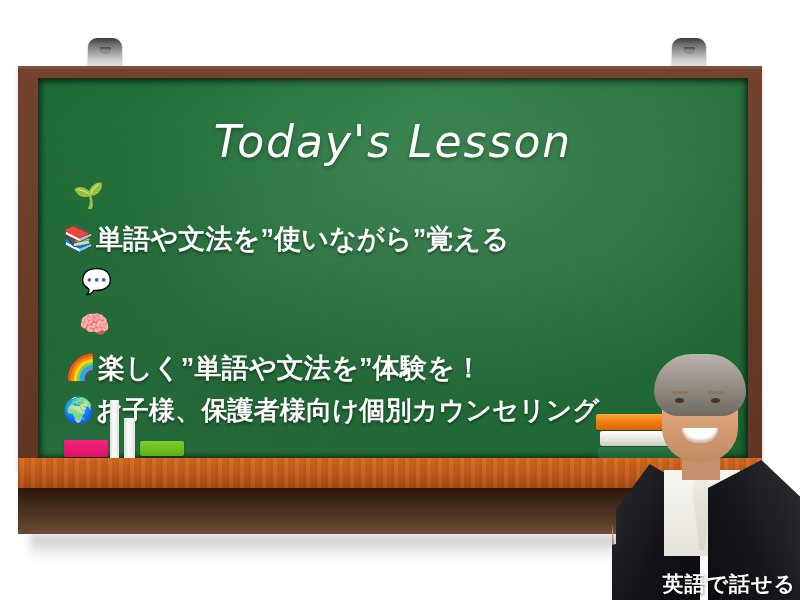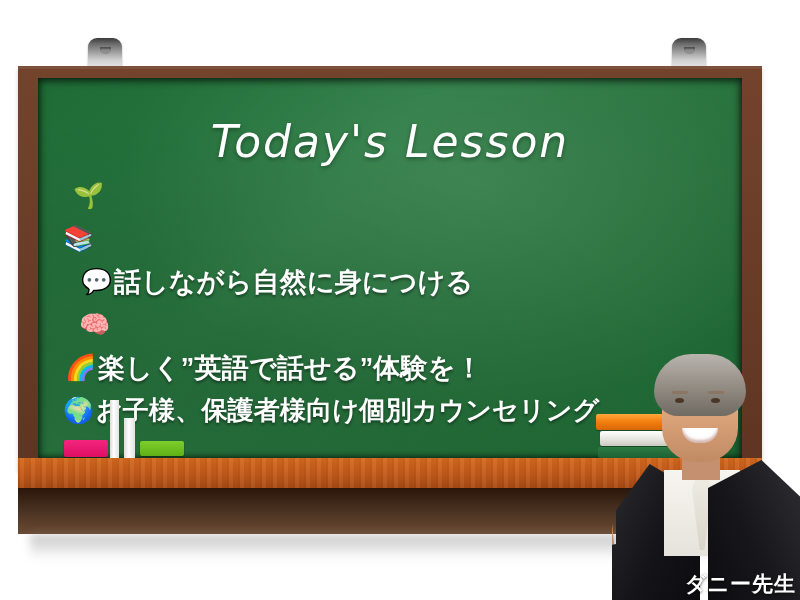--- a/index.html
+++ b/index.html
@@ -68,20 +68,21 @@
     background:
       radial-gradient(ellipse at 62% 28%, rgba(255,255,255,.10) 0%, rgba(255,255,255,0) 58%),
       radial-gradient(ellipse at 18% 82%, rgba(0,0,0,.14) 0%, rgba(0,0,0,0) 62%),
       linear-gradient(135deg, #1f6b36 0%, #2a7a42 38%, #25703a 68%, #1b6230 100%);
     box-shadow:
       inset 0 4px 7px rgba(0,0,0,.45),
       inset 0 -2px 5px rgba(0,0,0,.30),
       inset 4px 0 6px rgba(0,0,0,.25),
       inset -4px 0 6px rgba(0,0,0,.25);
     overflow: hidden;
+    padding-left: 6px;
   }
 
   
   #chalk-ledge {
     position: absolute;
     left: 18px;
     top: 458px;
     width: 744px;
     height: 30px;
     background:
@@ -307,34 +308,34 @@
       <div id="board-title">Today's Lesson</div>
 
       <div id="lesson-list">
 
         <div class="lesson-row" id="lesson-row-0">
           <span class="lesson-icon">🌱</span>
         </div>
 
         <div class="lesson-row" id="lesson-row-1">
           <span class="lesson-icon">📚</span>
+          <span class="lesson-text">単語や文法を”使いながら”覚える</span>
         </div>
 
         <div class="lesson-row" id="lesson-row-2">
           <span class="lesson-icon">💬</span>
-          <span class="lesson-text">話しながら自然に身につける</span>
         </div>
 
         <div class="lesson-row" id="lesson-row-3">
           <span class="lesson-icon">🧠</span>
         </div>
 
         <div class="lesson-row" id="lesson-row-4">
           <span class="lesson-icon">🌈</span>
-          <span class="lesson-text">楽しく”英語で話せる”体験を！</span>
+          <span class="lesson-text">楽しく”単語や文法を”体験を！</span>
         </div>
 
         <div class="lesson-row" id="lesson-row-5">
           <span class="lesson-icon">🌍</span>
           <span class="lesson-text">お子様、保護者様向け個別カウンセリング</span>
         </div>
 
       </div>
     </div>
   </div>
@@ -363,16 +364,16 @@
     <div id="teacher-tie"></div>
     <div id="teacher-jacket-r"></div>
     <div id="teacher-neck"></div>
     <div id="teacher-face"></div>
     <div id="teacher-hair"></div>
     <div class="teacher-brow" id="teacher-brow-l"></div>
     <div class="teacher-brow" id="teacher-brow-r"></div>
     <div class="teacher-eye" id="teacher-eye-l"></div>
     <div class="teacher-eye" id="teacher-eye-r"></div>
     <div id="teacher-smile"></div>
-    <div id="teacher-caption">ダニー先生</div>
+    <div id="teacher-caption">英語で話せる</div>
   </div>
 
 </div>
 
 </body></html>

